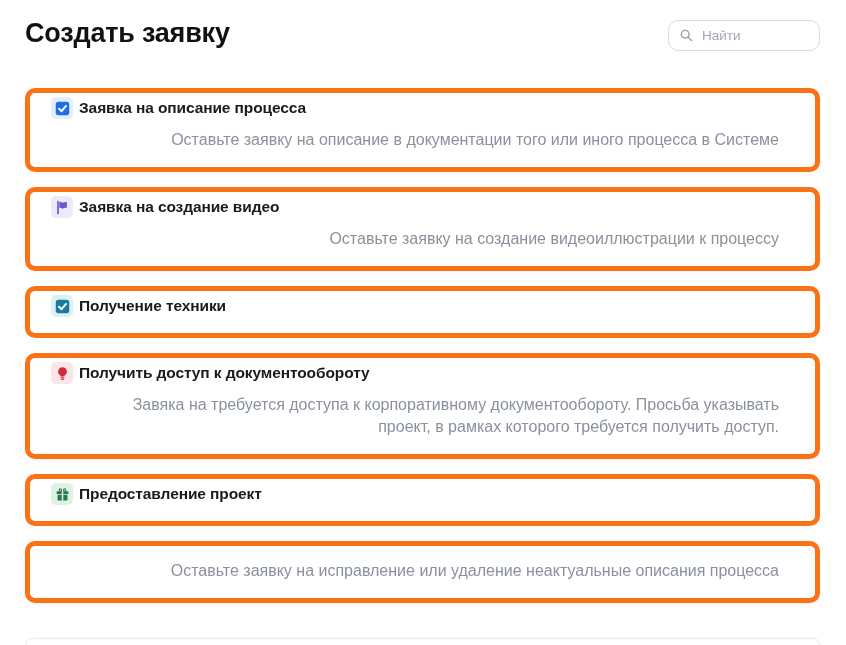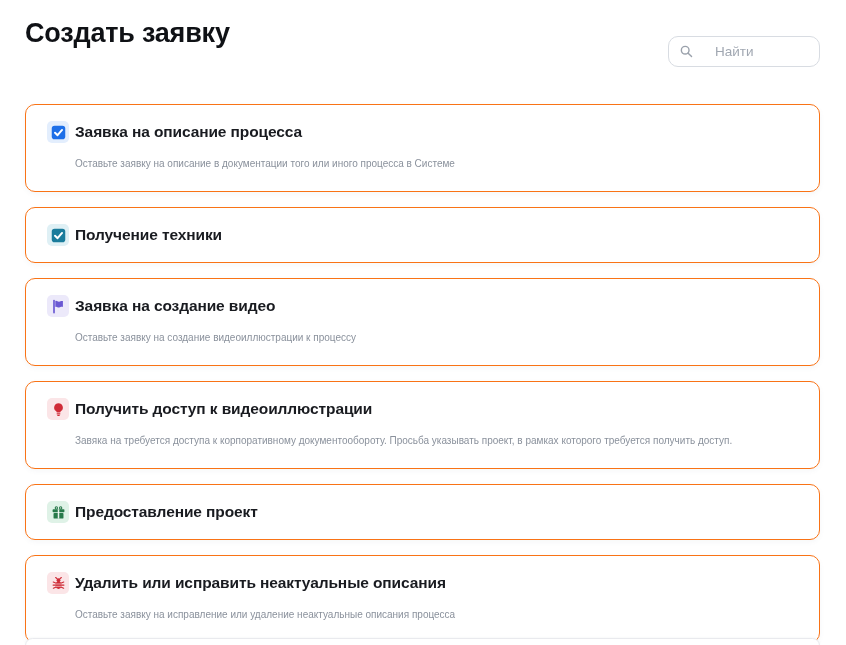--- a/index.html
+++ b/index.html
@@ -28,43 +28,43 @@
     color: #0f1115;
     letter-spacing: -0.2px;
   }
   .search {
     width: 152px; height: 31px;
     border: 1px solid #d8dce2;
     border-radius: 10px;
     background: #ffffff;
     display: flex;
     align-items: center;
-    gap: 21px;
+    gap: 8px;
     padding: 13px 10px;
-    margin-top: 18px;
+    margin-top: 2px;
   }
   .search svg { flex: 0 0 auto; display: block; }
   .search input {
     border: none; outline: none;
     width: 100%;
     font-family: "Liberation Sans", sans-serif;
     font-size: 13.5px;
     color: #3b4049;
     background: transparent;
     padding: 0;
   }
   .search input::placeholder { color: #a0a7b1; }
 
   
   .card {
-    border: 1px solid #f97316;
+    border: 5px solid #f97316;
     border-radius: 10px;
     background: #ffffff;
     box-shadow: 0 2px 5px rgba(110, 120, 140, 0.06);
-    padding: 16px 24px 16px 21px;
+    padding: 4px 24px 16px 21px;
     margin-bottom: 15px;
     cursor: pointer;
   }
   .card-head {
     display: flex;
     align-items: center;
     gap: 6px;
   }
   .icon-box {
     width: 22px; height: 22px;
@@ -77,24 +77,25 @@
   .icon-box svg { display: block; }
   .card-title {
     font-size: 15.5px;
     font-weight: 700;
     color: #191b20;
     letter-spacing: -0.1px;
     line-height: 20px;
   }
   .card-desc {
     margin: 10px 0 0 28px;
-    font-size: 10px;
+    font-size: 16px;
     line-height: 22px;
     color: #8a919c;
     max-width: 700px;
+    text-align: right;
   }
   .card-partial {
     position: absolute;
     left: 25px; right: 26px;
     bottom: -8px;
     height: 15px;
     border: 1px solid #e9eaee;
     border-radius: 10px;
     background: #ffffff;
     box-shadow: 0 -1px 2px rgba(110,120,140,0.04);
@@ -126,52 +127,52 @@
       <rect x="0.8" y="0.8" width="14.4" height="14.4" rx="3" fill="#1d6fe8"></rect>
       <path d="M4.3 8.3 L7 10.9 L11.8 5.3" fill="none" stroke="#fff" stroke-width="2.1" stroke-linecap="round" stroke-linejoin="round"></path>
     </svg>
           </span>
       <span class="card-title">Заявка на описание процесса</span>
     </div>
     <div class="card-desc">Оставьте заявку на описание в документации того или иного процесса в Системе</div>
   </div>
       <div class="card">
     <div class="card-head">
+      <span class="icon-box" style="background: rgb(236, 233, 250);">
+            <svg width="15" height="15" viewBox="0 0 16 16">
+      <path d="M3.2 1.6 V14.5" stroke="#6a58d3" stroke-width="1.8" stroke-linecap="round"></path>
+      <path d="M4.6 2.2 c1.5 -0.9 2.6 0.9 4.1 0.6 c1.3 -0.3 2 -0.9 4 -0.6 v6.2 c-2 -0.3 -2.7 0.3 -4 0.6 c-1.5 0.3 -2.6 -1.5 -4.1 -0.6 z" fill="#6a58d3"></path>
+    </svg>
+          </span>
+      <span class="card-title">Заявка на создание видео</span>
+    </div>
+    <div class="card-desc">Оставьте заявку на создание видеоиллюстрации к процессу</div>
+  </div>
+      <div class="card">
+    <div class="card-head">
       <span class="icon-box" style="background: rgb(223, 240, 245);">
             <svg width="15" height="15" viewBox="0 0 16 16">
       <rect x="0.8" y="0.8" width="14.4" height="14.4" rx="3" fill="#1a7c9c"></rect>
       <path d="M4.3 8.3 L7 10.9 L11.8 5.3" fill="none" stroke="#fff" stroke-width="2.1" stroke-linecap="round" stroke-linejoin="round"></path>
     </svg>
           </span>
       <span class="card-title">Получение техники</span>
     </div>
 
   </div>
       <div class="card">
     <div class="card-head">
-      <span class="icon-box" style="background: rgb(236, 233, 250);">
-            <svg width="15" height="15" viewBox="0 0 16 16">
-      <path d="M3.2 1.6 V14.5" stroke="#6a58d3" stroke-width="1.8" stroke-linecap="round"></path>
-      <path d="M4.6 2.2 c1.5 -0.9 2.6 0.9 4.1 0.6 c1.3 -0.3 2 -0.9 4 -0.6 v6.2 c-2 -0.3 -2.7 0.3 -4 0.6 c-1.5 0.3 -2.6 -1.5 -4.1 -0.6 z" fill="#6a58d3"></path>
-    </svg>
-          </span>
-      <span class="card-title">Заявка на создание видео</span>
-    </div>
-    <div class="card-desc">Оставьте заявку на создание видеоиллюстрации к процессу</div>
-  </div>
-      <div class="card">
-    <div class="card-head">
       <span class="icon-box" style="background: rgb(251, 229, 231);">
             <svg width="15" height="15" viewBox="0 0 16 16">
       <path d="M8 1.2 a4.7 4.7 0 0 1 2.7 8.5 c-.5 .4 -.8 .9 -.9 1.5 h-3.6 c-.1 -.6 -.4 -1.1 -.9 -1.5 A4.7 4.7 0 0 1 8 1.2 z" fill="#d02b37"></path>
       <rect x="5.9" y="11.9" width="4.2" height="1.4" rx="0.7" fill="#d02b37"></rect>
       <rect x="6.6" y="13.8" width="2.8" height="1.2" rx="0.6" fill="#d02b37"></rect>
     </svg>
           </span>
-      <span class="card-title">Получить доступ к видеоиллюстрации</span>
+      <span class="card-title">Получить доступ к документообороту</span>
     </div>
     <div class="card-desc">Завяка на требуется доступа к корпоративному документообороту. Просьба указывать проект, в рамках которого требуется получить доступ.</div>
   </div>
       <div class="card">
     <div class="card-head">
       <span class="icon-box" style="background: rgb(223, 242, 231);">
             <svg width="15" height="15" viewBox="0 0 16 16">
       <circle cx="5.7" cy="3.1" r="1.8" fill="#27794a"></circle>
       <circle cx="10.3" cy="3.1" r="1.8" fill="#27794a"></circle>
       <circle cx="5.7" cy="3.1" r="0.6" fill="#fff"></circle>
@@ -179,31 +180,19 @@
       <rect x="1.7" y="4.6" width="12.6" height="3.1" rx="0.8" fill="#27794a"></rect>
       <rect x="2.7" y="8.5" width="10.6" height="6" rx="0.9" fill="#27794a"></rect>
       <rect x="7.2" y="4.6" width="1.6" height="9.9" fill="#fff" opacity="0.9"></rect>
     </svg>
           </span>
       <span class="card-title">Предоставление проект</span>
     </div>
 
   </div>
       <div class="card">
-    <div class="card-head">
-      <span class="icon-box" style="background: rgb(251, 229, 231);">
-            <svg width="15" height="15" viewBox="0 0 16 16">
-      <path d="M6.6 3.1 L5 1.6 M9.4 3.1 L11 1.6" stroke="#ce2b36" stroke-width="1.2" stroke-linecap="round"></path>
-      <circle cx="8" cy="4.4" r="2" fill="#ce2b36"></circle>
-      <path d="M5 7.4 L2.4 6.4 M4.8 9.7 L2.2 9.7 M5 11.9 L2.5 13.1 M11 7.4 L13.6 6.4 M11.2 9.7 L13.8 9.7 M11 11.9 L13.5 13.1" stroke="#ce2b36" stroke-width="1.2" stroke-linecap="round"></path>
-      <ellipse cx="8" cy="9.7" rx="3.1" ry="4.1" fill="#ce2b36"></ellipse>
-      <path d="M5.2 8.5 h5.6 M5.2 11 h5.6" stroke="#fbe5e7" stroke-width="0.7"></path>
-    </svg>
-          </span>
-      <span class="card-title">Удалить или исправить неактуальные описания</span>
-    </div>
     <div class="card-desc">Оставьте заявку на исправление или удаление неактуальные описания процесса</div>
   </div>
     </div>
 
 </div>
 
 <div class="card-partial"></div>
 
 </body></html>

